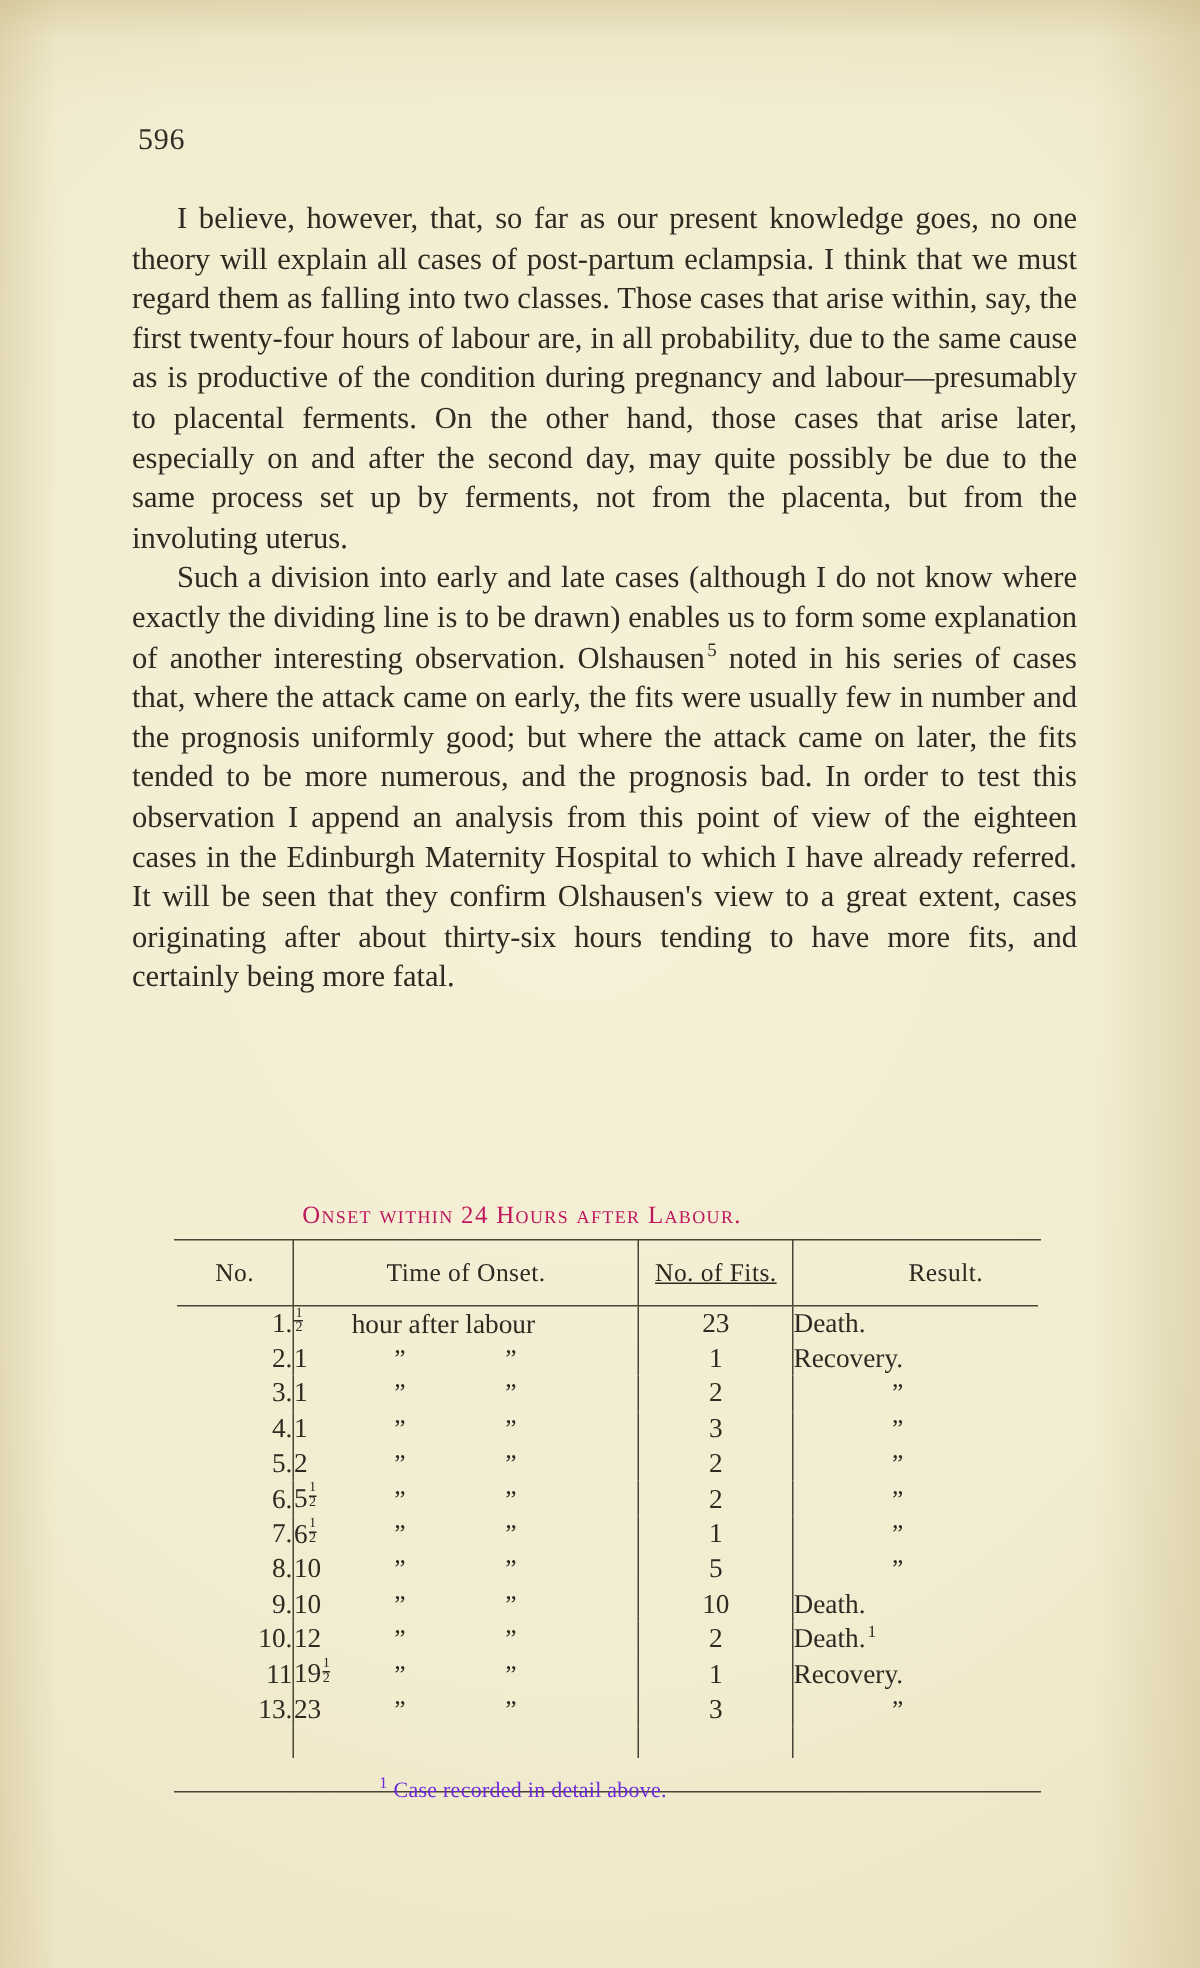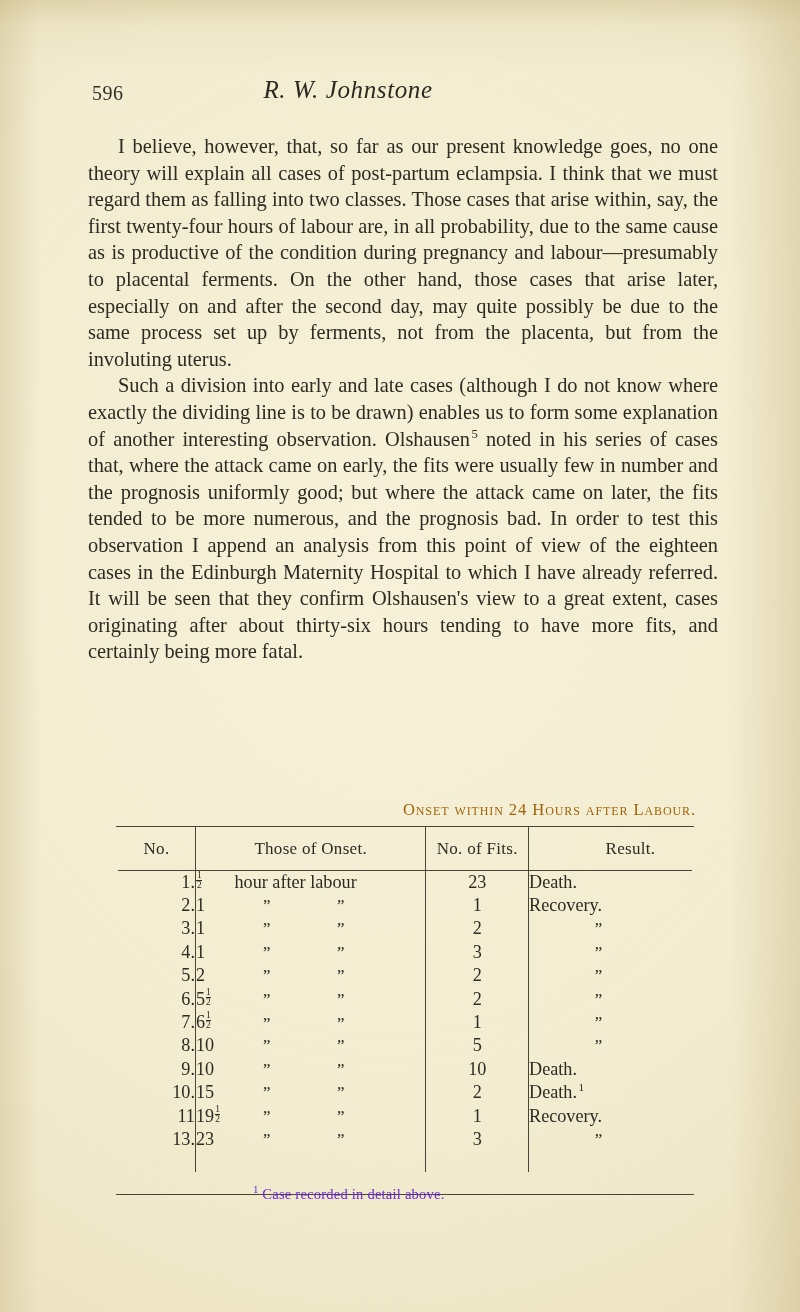--- a/index.html
+++ b/index.html
@@ -80,25 +80,25 @@
     vertical-align: super;
     line-height: 0;
     padding-left: 1.5px;
   }
 
   
   .table-caption {
     position: absolute;
     left: 0; right: 0;
     top: 800px;
-    text-align: right;
+    text-align: center;
     font-size: 16.6px;
     font-variant: small-caps;
     letter-spacing: 0.9px;
-    color: #a16207;
+    color: #be185d;
   }
 
   
   .tbl-wrap {
     position: absolute;
     left: 118px;
     top: 826px;
     width: 574px;
   }
   table.onset {
@@ -110,21 +110,21 @@
   table.onset thead th {
     font-weight: normal;
     font-size: 17px;
     padding: 13px 0 11px 0;
     border-bottom: 1.2px solid #4a4436;
     text-align: center;
     letter-spacing: 0.3px;
   }
   table.onset th.c-no    { width: 86px;  border-right: 1.1px solid #4a4436; }
   table.onset th.c-time  { width: 238px; border-right: 1.1px solid #4a4436; }
-  table.onset th.c-fits  { width: 114px; border-right: 1.1px solid #4a4436; }
+  table.onset th.c-fits  { width: 114px; border-right: 1.1px solid #4a4436; text-decoration: underline; }
   table.onset th.c-res   { width: 136px; padding-left: 40px; }
 
   table.onset tbody td {
     padding: 0;
     height: 23.4px;
     vertical-align: middle;
   }
   td.d-no {
     width: 86px;
     text-align: right;
@@ -215,37 +215,36 @@
 </style>
 </head>
 <body>
 
 <div class="page"></div>
 
 <div class="inner">
 
   <div class="running-head">
     <div class="folio">596</div>
-    <div class="head-title">R. W. Johnstone</div>
   </div>
 
   <div class="body-col">
     <p class="para indent">I believe, however, that, so far as our present knowledge goes, no one theory will explain all cases of post-partum eclampsia.  I think that we must regard them as falling into two classes. Those cases that arise within, say, the first twenty-four hours of labour are, in all probability, due to the same cause as is productive of the condition during pregnancy and labour—presumably to placental ferments.  On the other hand, those cases that arise later, especially on and after the second day, may quite possibly be due to the same process set up by ferments, not from the placenta, but from the involuting uterus.</p>
     <p class="para indent"><span>Such a division into early and late cases (although I do not know where exactly the dividing line is to be drawn) enables us to form some explanation of another interesting observation. Olshausen</span><span class="sup">5</span><span> noted in his series of cases that, where the attack came on early, the fits were usually few in number and the prognosis uniformly good; but where the attack came on later, the fits tended to be more numerous, and the prognosis bad.  In order to test this observation I append an analysis from this point of view of the eighteen cases in the Edinburgh Maternity Hospital to which I have already referred.  It will be seen that they confirm Olshausen's view to a great extent, cases originating after about thirty-six hours tending to have more fits, and certainly being more fatal.</span></p>
   </div>
 
   <div class="table-caption">Onset within 24 Hours after Labour.</div>
 
   <div class="tbl-wrap">
     <div class="rule-top"></div>
     <table class="onset">
       <thead>
         <tr>
           <th class="c-no">No.</th>
-          <th class="c-time">Those of Onset.</th>
+          <th class="c-time">Time of Onset.</th>
           <th class="c-fits">No. of Fits.</th>
           <th class="c-res">Result.</th>
         </tr>
       </thead>
       <tbody id="onset-body">
           <tr>
             <td class="d-no">1.</td>
             <td class="d-time"><span class="t-num"><span class="frac"><span class="num">1</span><span class="den">2</span></span></span><span> hour after labour</span></td>
             <td class="d-fits">23</td>
             <td class="d-res"><span>Death.</span></td>
@@ -293,21 +292,21 @@
             <td class="d-res"><span class="res-ditto">”</span></td>
           </tr>
           <tr>
             <td class="d-no">9.</td>
             <td class="d-time"><span class="t-num">10</span><span class="t-d1 ditto">”</span><span class="t-d2 ditto">”</span></td>
             <td class="d-fits">10</td>
             <td class="d-res"><span>Death.</span></td>
           </tr>
           <tr>
             <td class="d-no">10.</td>
-            <td class="d-time"><span class="t-num">15</span><span class="t-d1 ditto">”</span><span class="t-d2 ditto">”</span></td>
+            <td class="d-time"><span class="t-num">12</span><span class="t-d1 ditto">”</span><span class="t-d2 ditto">”</span></td>
             <td class="d-fits">2</td>
             <td class="d-res"><span>Death.</span><span class="sup">1</span></td>
           </tr>
           <tr>
             <td class="d-no">11</td>
             <td class="d-time"><span class="t-num">19<span class="frac"><span class="num">1</span><span class="den">2</span></span></span><span class="t-d1 ditto">”</span><span class="t-d2 ditto">”</span></td>
             <td class="d-fits">1</td>
             <td class="d-res"><span>Recovery.</span></td>
           </tr>
           <tr>

